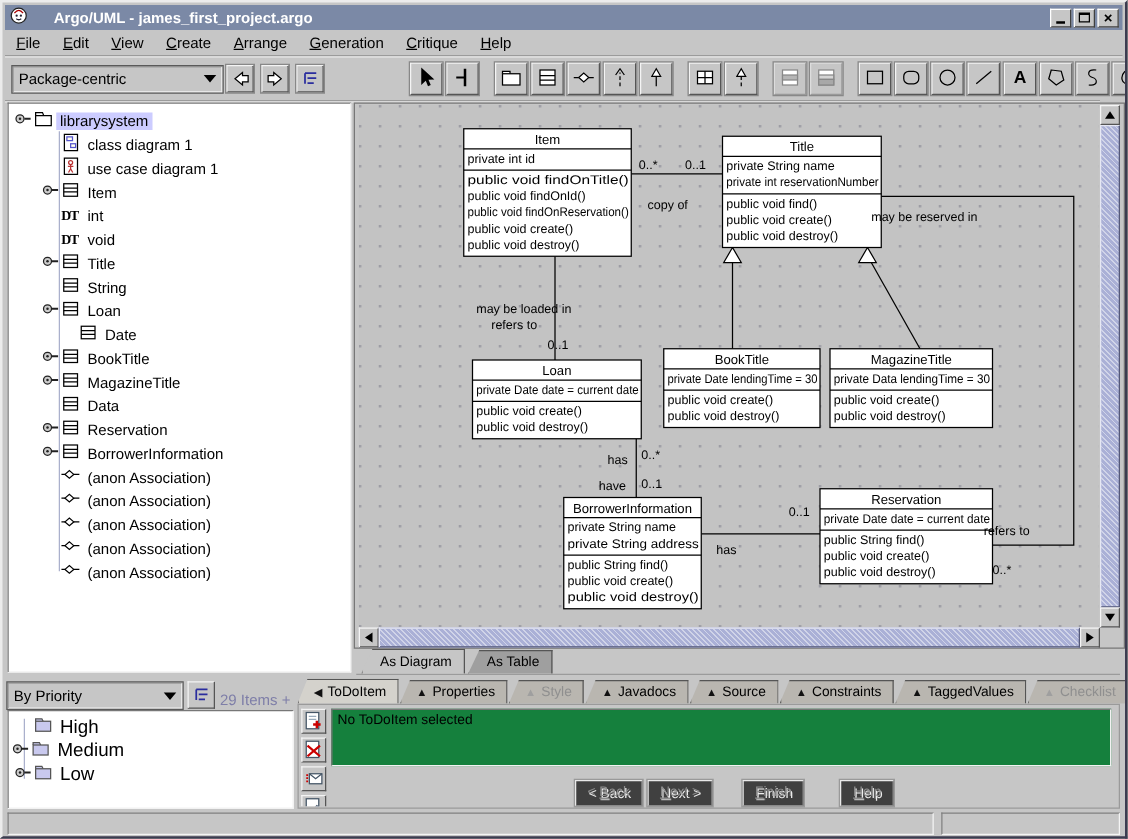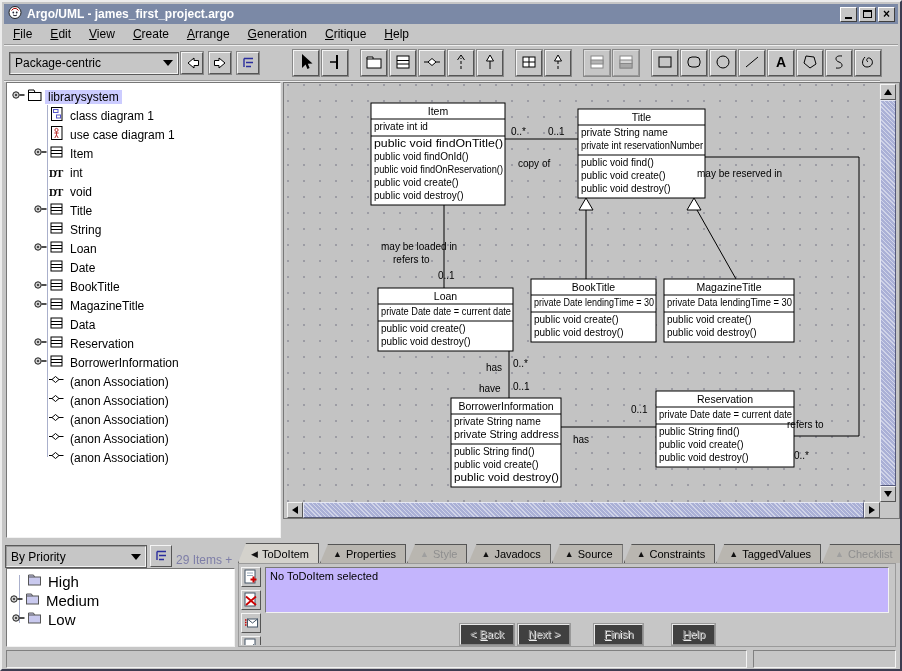--- a/index.html
+++ b/index.html
@@ -1,35 +1,35 @@
 <!DOCTYPE html>
 <html style="--titlebar: #7b89a6; --selection: #ccccff; --count: #7e7ea8;"><head>
 <meta charset="utf-8">
 <style>
   html,body{margin:0;padding:0;background:#555;}
   *{box-sizing:border-box;font-family:"Liberation Sans","DejaVu Sans",sans-serif;}
   .window{position:relative;width:902px;height:671px;background:#c6c6c6;
     border:2px solid;border-color:#ececec #3c3c50 #3c3c50 #ececec;overflow:hidden;}
   
   .titlebar{position:absolute;left:2px;top:2px;right:2px;height:20px;background:var(--titlebar,#7b89a6);
-    display:flex;align-items:center;padding:0 3px;gap:4px;}
+    display:flex;align-items:center;padding:0 3px;gap:20px;}
   .title{color:#fff;font-weight:bold;font-size:12px;flex:1;white-space:nowrap;}
   .winbtns{display:flex;gap:2px;}
   .wbtn2{width:17px;height:15px;background:#c6c6c6;border:1px solid;border-color:#fff #404040 #404040 #fff;
     display:flex;align-items:center;justify-content:center;font-size:11px;line-height:10px;color:#000;}
   .glyph-min{width:7px;height:2px;background:#000;margin-top:8px;}
   .glyph-max{width:9px;height:8px;border:1px solid #000;border-top:2px solid #000;}
   .glyph-close{font-weight:bold;font-size:12px;}
   
   .menubar{position:absolute;left:2px;top:22px;right:2px;height:21px;display:flex;align-items:center;
     border-bottom:1px solid #9b9b9b;box-shadow:0 1px 0 #eee;font-size:12px;}
   .mi{padding:2px 9px;color:#000;cursor:default;}
   
   .toolbar{position:absolute;left:2px;top:44px;right:20px;height:35px;display:flex;align-items:center;
-    border-bottom:1px solid #9b9b9b;box-shadow:0 1px 0 #eee;}
+    border-bottom:1px solid #9b9b9b;box-shadow:0 1px 0 #eee;gap:35px;}
   .tbleft{width:279px;display:flex;align-items:center;gap:3px;padding-left:6px;flex:none;}
   .tbright{flex:1;display:flex;align-items:center;padding-left:10px;}
   .combo{height:21px;background:#c6c6c6;border:1px solid;border-color:#9a9a9a #f2f2f2 #f2f2f2 #9a9a9a;
     outline:1px solid #5a5a5a;display:flex;align-items:center;font-size:12px;padding:0 4px;gap:6px;}
   .combo.wide{width:168px;}
   .combo .val{flex:1;white-space:nowrap;overflow:hidden;}
   .combo-arrow{width:0;height:0;border-left:5px solid transparent;border-right:5px solid transparent;border-top:6px solid #000;}
   .toolbtn{width:26px;height:26px;background:#c6c6c6;border:1px solid;border-color:#f4f4f4 #555 #555 #f4f4f4;
     outline:1px solid #888;display:flex;align-items:center;justify-content:center;padding:0;margin-right:3px;}
   .toolbtn.sm{width:22px;height:22px;}
@@ -82,21 +82,21 @@
   .dtab{padding:3px 9px 3px 12px;border:1px solid #555;border-bottom:none;background:#b9b6b0;
     clip-path:polygon(8px 0,100% 0,100% 100%,0 100%);display:flex;align-items:center;gap:4px;white-space:nowrap;}
   .dtab.active{background:#d4d2cc;padding-top:4px;}
   .dtab .g{font-size:9px;color:#111;}
   .dtab.disabled{color:#8f8f8f;}
   .dtab.disabled .g{color:#9f9f9f;}
   .dcontent{position:absolute;left:0;top:21px;right:0;bottom:0;border:1px solid #9a9a9a;background:#c6c6c6;}
   .strip{position:absolute;left:1px;top:1px;width:23px;bottom:1px;overflow:hidden;}
   .stripbtn{width:20px;height:20px;background:#c6c6c6;border:1px solid;border-color:#f4f4f4 #555 #555 #f4f4f4;
     display:block;margin:2px 0 3px 1px;padding:0;}
-  .msgbox{position:absolute;left:26px;top:3px;right:6px;height:46px;background:#c4b5fd;
+  .msgbox{position:absolute;left:26px;top:3px;right:6px;height:46px;background:#15803d;
     border:1px solid;border-color:#777 #f2f2f2 #f2f2f2 #777;font-size:11px;padding:2px 4px;}
   .wizrow{position:absolute;left:26px;right:6px;top:58px;height:24px;display:flex;align-items:center;}
   .wbtn{height:21px;padding:0 9px;font-size:11px;background:#404040;color:#8f8f8f;text-shadow:1px 1px 0 #eee;
     border:1px solid;border-color:#e9e9e9 #8a8a8a #8a8a8a #e9e9e9;outline:1px solid #999;margin-right:4px;}
   
   .statusbar{position:absolute;left:4px;top:648px;right:4px;height:18px;display:flex;gap:6px;}
   .scell{border:1px solid;border-color:#808080 #f4f4f4 #f4f4f4 #808080;background:#c6c6c6;}
   .scell.l{flex:1;} .scell.r{width:143px;}
   u{text-decoration:underline;}
 </style>
@@ -374,21 +374,21 @@
             </svg></span>
         </span>
     <span class="ticon">
           <span><svg width="16" height="16" viewBox="0 0 16 16">
               <rect x="2" y="3" width="11" height="10" fill="#fff" stroke="#000"></rect>
               <path d="M2 6.5 h11 M2 9.5 h11" stroke="#000"></path>
             </svg></span>
         </span>
     <span class="tlabel">Loan</span>
       </div>
-      <div class="trow" style="padding-left:26px">
+      <div class="trow" style="padding-left:40px">
     <span class="handle"></span>
     <span class="ticon">
           <span><svg width="16" height="16" viewBox="0 0 16 16">
               <rect x="2" y="3" width="11" height="10" fill="#fff" stroke="#000"></rect>
               <path d="M2 6.5 h11 M2 9.5 h11" stroke="#000"></path>
             </svg></span>
         </span>
     <span class="tlabel">Date</span>
       </div>
       <div class="trow" style="padding-left:26px">
@@ -649,20 +649,24 @@
       <span class="sbtn">
           <span class="tri left"></span>
         </span>
       <span class="thumb"></span>
       <span class="sbtn">
           <span class="tri right"></span>
         </span>
     </div>
   </div>
 
+  <div class="dgtabs" id="dgtabs">
+      <span class="dgtab active">As Diagram</span>
+      <span class="dgtab">As Table</span>
+    </div>
 
   <div class="todopane">
     <div class="todohdr">
       <div class="combo" style="width:140px">
         <span class="val">By Priority</span>
         <span class="combo-arrow"></span>
       </div>
       <button class="flatbtn" id="todolay">
           <svg width="16" height="16" viewBox="0 0 16 16">
             <path d="M4 3.5 h9 M4 3.5 V12 M6 7.5 h7 M6 11.5 h5" stroke="#2a2d9e" fill="none" stroke-width="1.4"></path>

